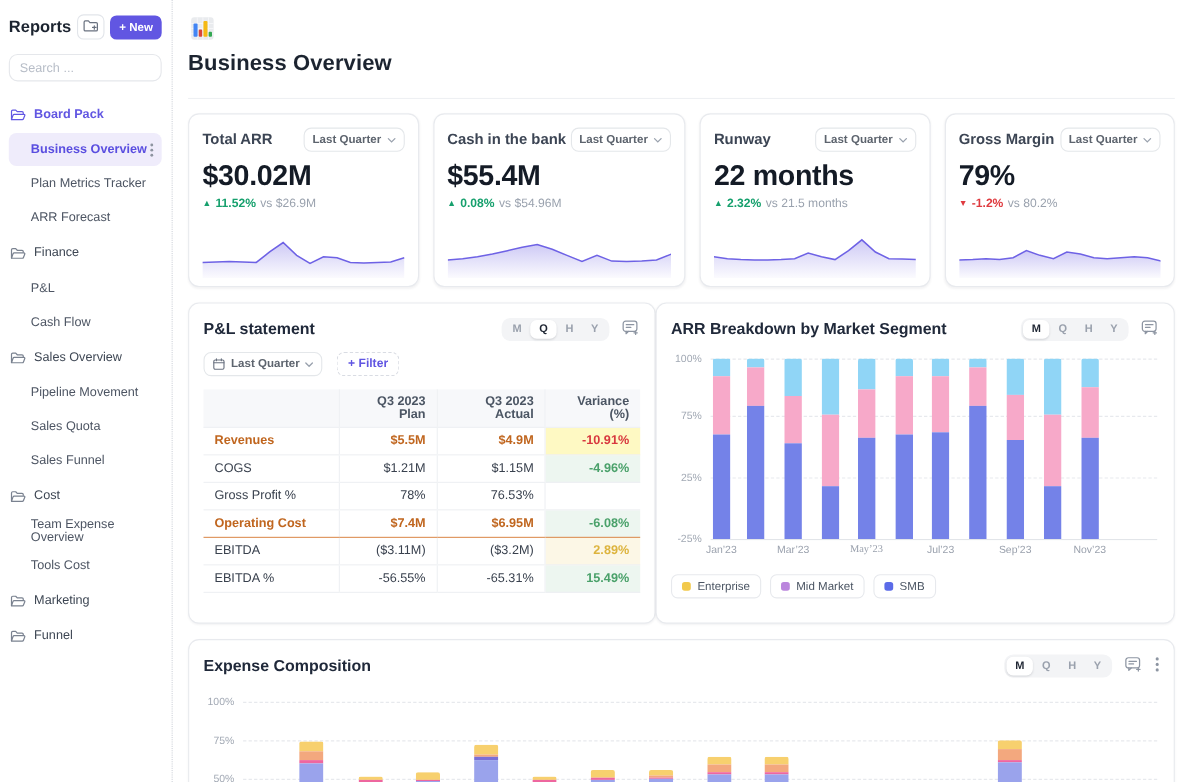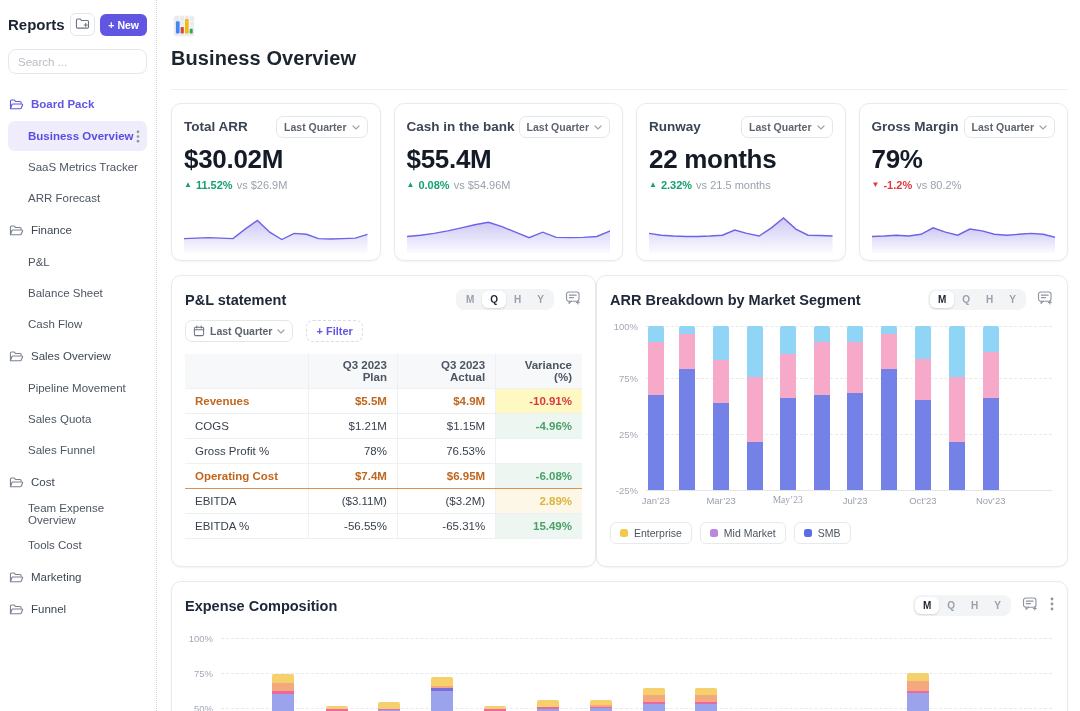--- a/index.html
+++ b/index.html
@@ -129,39 +129,36 @@
           <span class="sb-item-label">Business Overview</span>
           <span class="icn kebab">
             <svg width="4" height="13" viewBox="0 0 4 14" fill="currentColor">
               <circle cx="2" cy="2" r="1.4"></circle>
               <circle cx="2" cy="7" r="1.4"></circle>
               <circle cx="2" cy="12" r="1.4"></circle>
             </svg>
           </span>
         </div>
         <div class="sb-item">
-          <span class="sb-item-label">SaaS Metrics Tracker</span>
+          <span class="sb-item-label">Plan Metrics Tracker</span>
         </div>
         <div class="sb-item">
           <span class="sb-item-label">ARR Forecast</span>
         </div>
         <div class="sb-folder">
           <span class="icn">
             <svg width="15" height="13" viewBox="0 0 16 14" fill="none" stroke="currentColor" stroke-width="1.2" stroke-linecap="round" stroke-linejoin="round">
               <path d="M1.5 11.3V3.4c0-.7.5-1.2 1.2-1.2h2.9l1.5 1.6h4.7c.7 0 1.2.5 1.2 1.2v.7"></path>
               <path d="M1.5 11.3l1.5-4.1c.2-.5.6-.8 1.1-.8h9.6c.6 0 1 .6.8 1.1l-1.3 3.3c-.2.5-.6.8-1.1.8H1.5z"></path>
             </svg>
           </span>
           <span class="sb-folder-label">Finance</span>
         </div>
         <div class="sb-item">
           <span class="sb-item-label">P&amp;L</span>
-        </div>
-        <div class="sb-item">
-          <span class="sb-item-label">Balance Sheet</span>
         </div>
         <div class="sb-item">
           <span class="sb-item-label">Cash Flow</span>
         </div>
         <div class="sb-folder">
           <span class="icn">
             <svg width="15" height="13" viewBox="0 0 16 14" fill="none" stroke="currentColor" stroke-width="1.2" stroke-linecap="round" stroke-linejoin="round">
               <path d="M1.5 11.3V3.4c0-.7.5-1.2 1.2-1.2h2.9l1.5 1.6h4.7c.7 0 1.2.5 1.2 1.2v.7"></path>
               <path d="M1.5 11.3l1.5-4.1c.2-.5.6-.8 1.1-.8h9.6c.6 0 1 .6.8 1.1l-1.3 3.3c-.2.5-.6.8-1.1.8H1.5z"></path>
             </svg>
@@ -524,21 +521,21 @@
                 <div style="height: 28%; background: rgb(247, 169, 201);"></div>
                 <div style="height: 56%; background: rgb(116, 130, 232);"></div>
               </div>
             </div>
           </div>
         <div class="xlabels" id="arr-xlabels">
             <span class="xlabel" style="left: 2.4%;">Jan’23</span>
             <span class="xlabel" style="left: 18.5%;">Mar’23</span>
             <span class="xlabel" style="left: 34.9%; font-family: Liberation Serif, serif;">May’23</span>
             <span class="xlabel" style="left: 51.5%;">Jul’23</span>
-            <span class="xlabel" style="left: 68.2%;">Oct’23</span>
+            <span class="xlabel" style="left: 68.2%;">Sep’23</span>
             <span class="xlabel" style="left: 84.9%;">Nov’23</span>
           </div>
         <div class="legend" id="arr-legend">
             <span class="lg-chip">
               <span class="lg-dot" style="background: rgb(242, 201, 76);"></span>
               <span>Enterprise</span>
             </span>
             <span class="lg-chip">
               <span class="lg-dot" style="background: rgb(187, 134, 221);"></span>
               <span>Mid Market</span>

